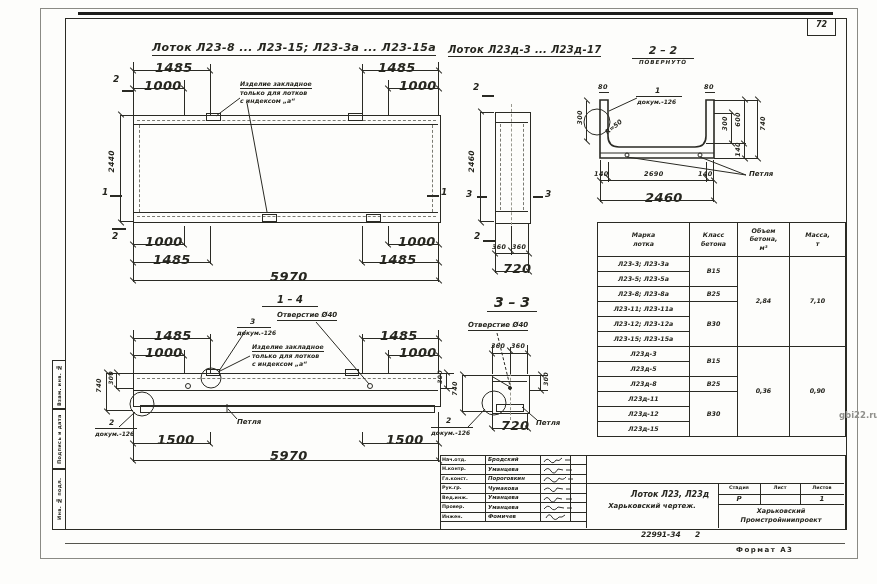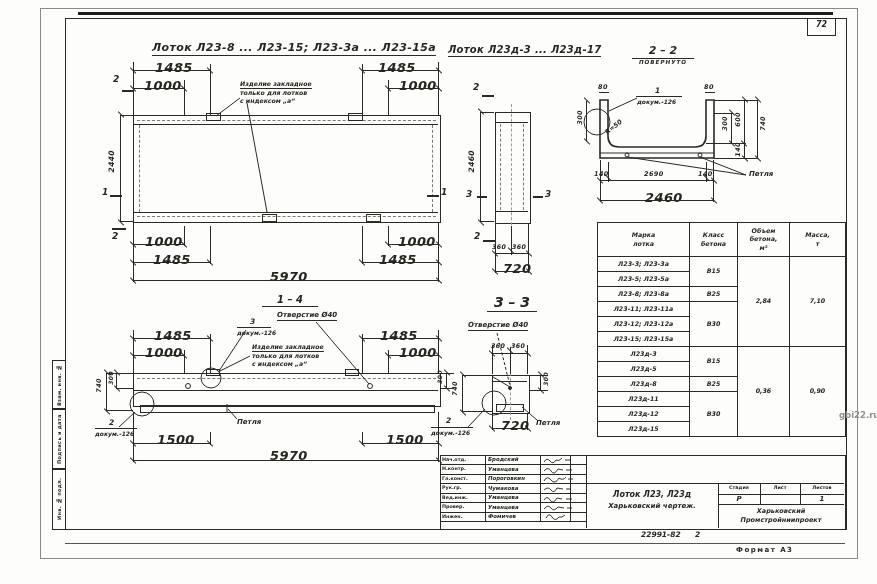--- a/index.html
+++ b/index.html
@@ -420,29 +420,29 @@
   <div class="tb-cell t" style="left:488px;top:475px;font-size:5.4px;">Пороговкин</div>
   <div class="tb-cell" style="left:442px;top:485px;font-size:4.8px;font-weight:bold;">Рук.гр.</div>
   <div class="tb-cell t" style="left:488px;top:484.5px;font-size:5.4px;">Чумакова</div>
   <div class="tb-cell" style="left:442px;top:494.5px;font-size:4.8px;font-weight:bold;">Вед.инж.</div>
   <div class="tb-cell t" style="left:488px;top:494px;font-size:5.4px;">Уманцева</div>
   <div class="tb-cell" style="left:442px;top:504px;font-size:4.8px;font-weight:bold;">Провер.</div>
   <div class="tb-cell t" style="left:488px;top:503.5px;font-size:5.4px;">Уманцева</div>
   <div class="tb-cell" style="left:442px;top:513.5px;font-size:4.8px;font-weight:bold;">Инжен.</div>
   <div class="tb-cell t" style="left:488px;top:513px;font-size:5.4px;">Фомичев</div>
 
-  <div class="t ctr" style="left:586px;top:490px;width:132px;font-size:8px;">Лоток Л23, Л23д</div>
+  <div class="t ctr" style="left:604px;top:490px;width:132px;font-size:8px;">Лоток Л23, Л23д</div>
   <div class="t ctr" style="left:586px;top:502px;width:132px;font-size:7px;">Харьковский чертеж.</div>
   <div class="tb-cell ctr" style="left:718px;top:485px;width:42px;font-size:4.8px;font-weight:bold;">Стадия</div>
   <div class="tb-cell ctr" style="left:760px;top:485px;width:40px;font-size:4.8px;font-weight:bold;">Лист</div>
   <div class="tb-cell ctr" style="left:800px;top:485px;width:44px;font-size:4.8px;font-weight:bold;">Листов</div>
   <div class="t ctr" style="left:718px;top:495px;width:42px;font-size:7px;">Р</div>
   <div class="t ctr" style="left:760px;top:495px;width:40px;font-size:7px;"></div>
   <div class="t ctr" style="left:800px;top:495px;width:44px;font-size:7px;">1</div>
   <div class="t ctr" style="left:718px;top:507px;width:126px;font-size:6.5px;">Харьковский</div>
   <div class="t ctr" style="left:718px;top:516px;width:126px;font-size:6.5px;">Промстройниипроект</div>
 
-  <div class="t" style="left:641px;top:530px;font-size:7.5px;">22991-82</div>
+  <div class="t" style="left:641px;top:530px;font-size:7.5px;">22991-34</div>
   <div class="t" style="left:695px;top:530px;font-size:7.5px;">2</div>
   <div class="ln" style="left:65px;top:543px;width:780px;height:1px;background:#55554e;"></div>
   <div class="t" style="left:736px;top:546px;font-size:7px;font-style:normal;letter-spacing:1.5px;">Формат А3</div>
 
 </div>
 
 </body></html>

